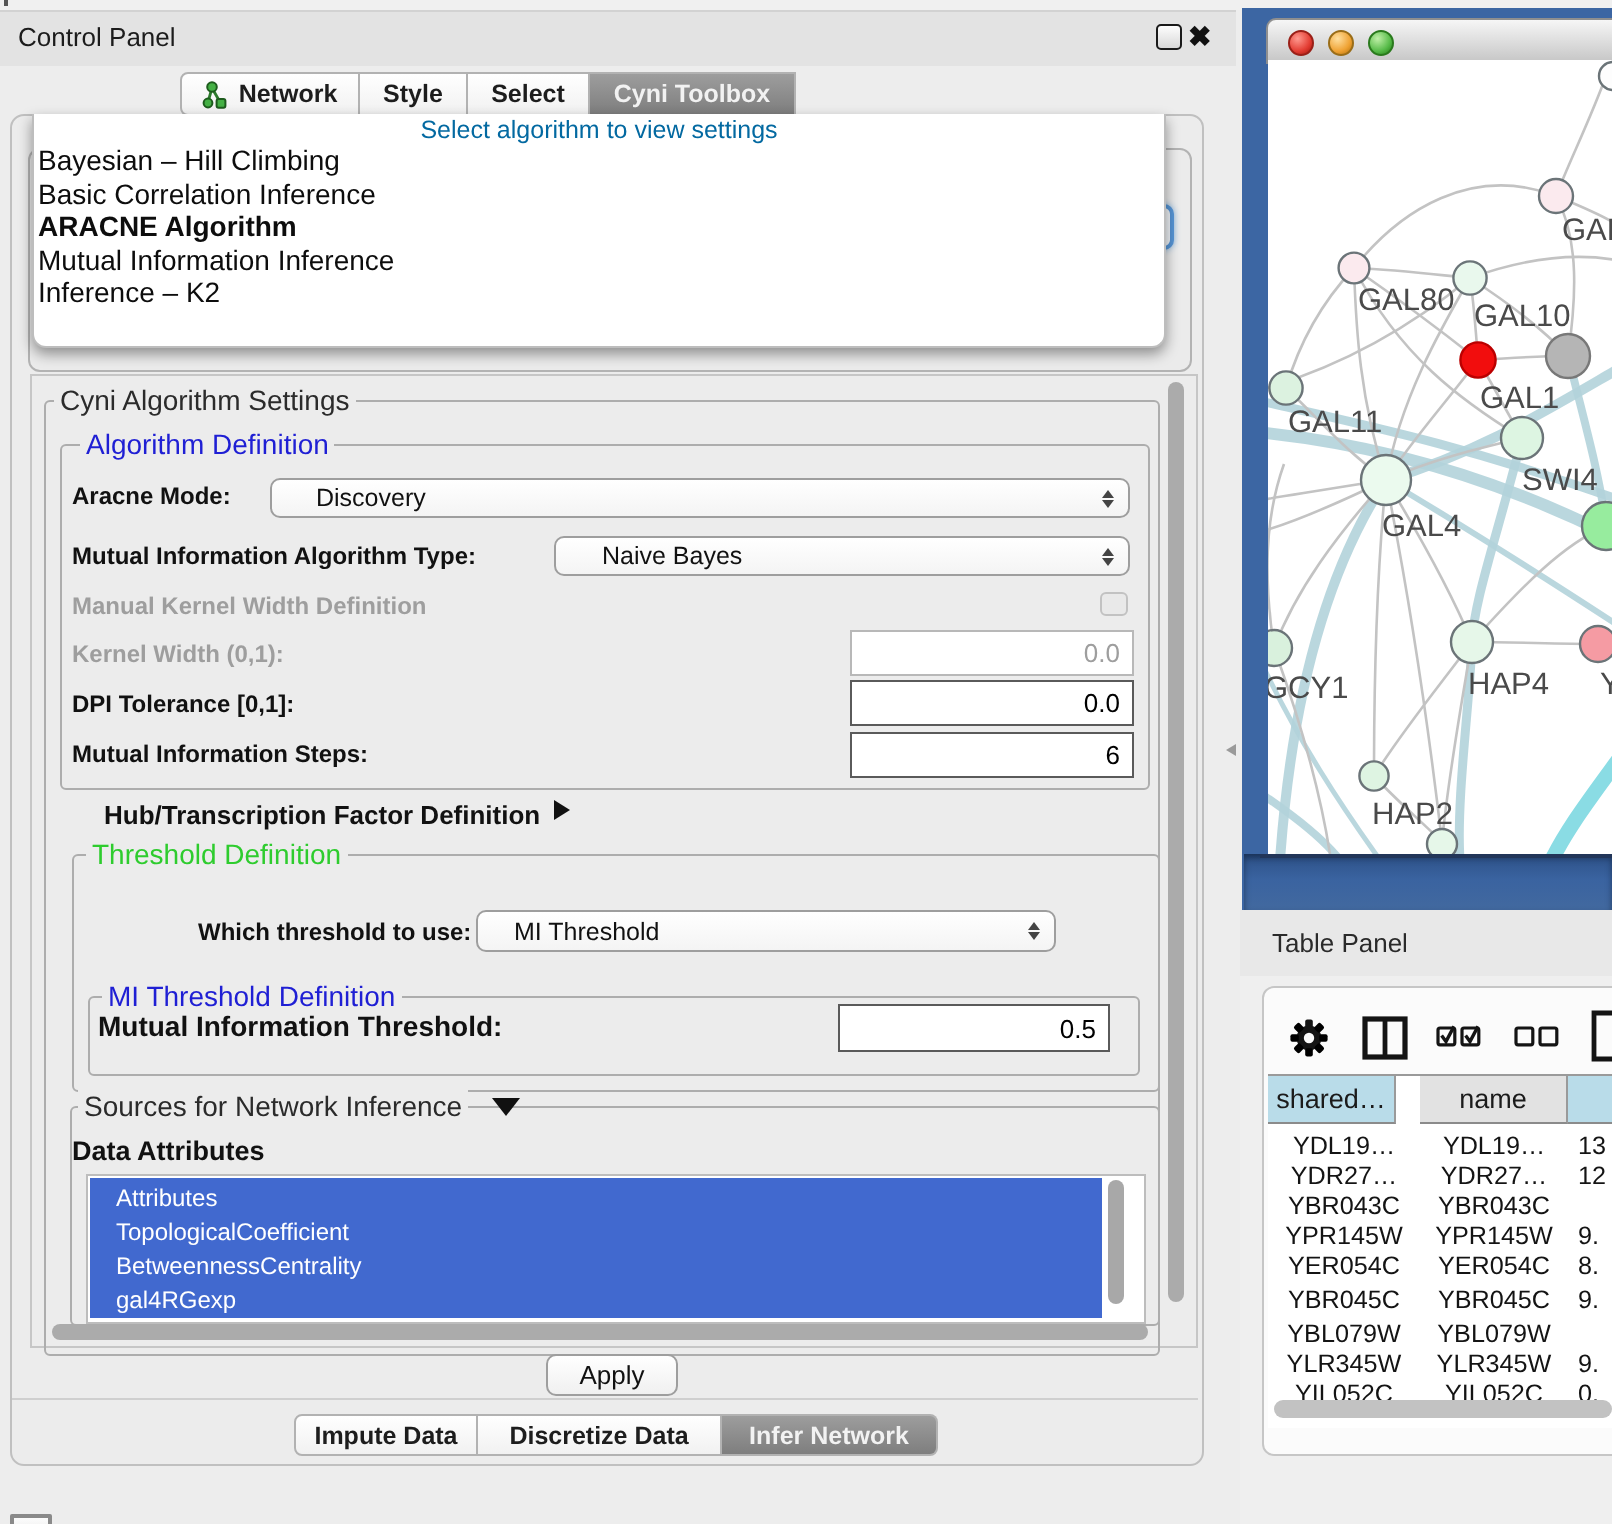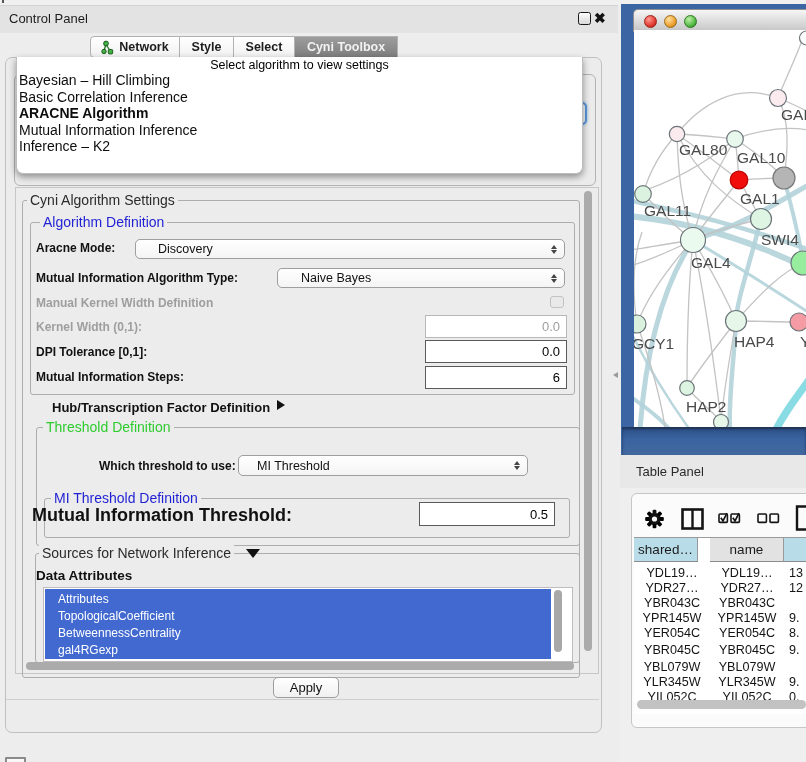--- a/index.html
+++ b/index.html
@@ -30,21 +30,21 @@
 .glabel{position:absolute;top:-9px;background:#ececec;padding:0 3px;font-size:14px;white-space:nowrap;}
 label.b{font-weight:bold;font-size:12px;color:#111;white-space:nowrap;}
 .combo{position:absolute;box-sizing:border-box;background:linear-gradient(#ffffff,#f4f4f4);border:1px solid #9e9e9e;border-radius:5px;font-size:12.5px;color:#111;display:flex;align-items:center;}
 .stepper{position:absolute;right:7px;top:0;height:100%;display:flex;flex-direction:column;justify-content:center;gap:1px;}
 .stepper i{display:block;width:0;height:0;border-left:3.5px solid transparent;border-right:3.5px solid transparent;}
 .stepper .up{border-bottom:4.5px solid #444;}
 .stepper .dn{border-top:4.5px solid #444;}
 .field{position:absolute;box-sizing:border-box;background:#fff;font-size:13px;text-align:right;display:flex;align-items:center;justify-content:flex-end;padding-right:6px;}
 
 #popup{left:16px;top:57px;width:565px;height:116px;background:#fff;border:1px solid #bdbdbd;border-top:none;border-radius:0 0 7px 7px;box-shadow:0 3px 7px rgba(0,0,0,0.4);z-index:50;}
-#popup .ph{position:absolute;left:0;top:1px;width:100%;text-align:center;color:#000000;font-size:12.5px;}
+#popup .ph{position:absolute;left:0;top:1px;width:100%;text-align:center;color:#0369a1;font-size:12.5px;}
 #popup .it{position:absolute;left:2px;font-size:14px;color:#0d0d0d;white-space:nowrap;}
 
 .sbthumb{position:absolute;background:#ababab;border-radius:4px;}
 
 #blue{left:621px;top:4px;width:185px;height:451px;background:#3c66a3;}
 #blueshade{left:622px;top:427px;width:184px;height:28px;background:linear-gradient(#2d5187 0%,#3a63a0 45%,#42699f 100%);box-shadow:inset 0 2px 3px rgba(10,25,50,0.55);}
 #netwin-title{left:633px;top:9px;width:173px;height:21px;background:linear-gradient(#f6f6f6,#c6c6c6);border:1px solid #8f8f8f;border-right:none;border-radius:5px 0 0 0;}
 #netwin-body{left:634px;top:30px;width:172px;height:397px;background:#fff;overflow:hidden;}
 .tl{position:absolute;top:5px;width:11px;height:11px;border-radius:50%;}
 #tablepanelband{left:620px;top:455px;width:186px;height:33px;background:#e8e8e8;}
@@ -120,21 +120,21 @@
     <div class="glabel" style="left:6px;color:#2ecc2e;">Threshold Definition</div>
   </div>
   <label class="b abs" style="left:99px;top:459px;">Which threshold to use:</label>
   <div class="combo" style="left:238px;top:455px;width:290px;height:21px;padding-left:18px;">MI Threshold<span class="stepper">
           <i class="up"></i>
           <i class="dn"></i>
         </span></div>
   <div class="group" style="left:44px;top:498px;width:524px;height:38px;">
     <div class="glabel" style="left:6px;color:#1f1fd4;">MI Threshold Definition</div>
   </div>
-  <label class="b abs" style="left:32px;top:505px;font-size:18px;">Mutual Information Threshold:</label>
+  <label class="b abs" style="left:49px;top:505px;font-size:14px;">Mutual Information Threshold:</label>
   <div class="field" style="left:419px;top:502px;width:136px;height:24px;border:1px solid #5a5a5a;color:#000;">0.5</div>
 
   <div class="group" style="left:35px;top:553px;width:543px;height:108px;">
     <div class="glabel" style="left:3px;color:#2b2b2b;">Sources for Network Inference</div>
   </div>
   <div class="abs" style="left:246px;top:549px;width:0;height:0;border-left:7px solid transparent;border-right:7px solid transparent;border-top:9px solid #111;"></div>
   <label class="b abs" style="left:36px;top:568px;font-size:13.5px;">Data Attributes</label>
   <div class="abs" style="left:43px;top:587px;width:528px;height:73px;border:1px solid #bdbdbd;background:#fff;overflow:hidden;">
     <div style="position:absolute;left:1px;top:1px;width:506px;height:70px;background:#4169cf;color:#fff;font-size:12px;">
       <div style="position:absolute;left:13px;top:3px;">Attributes</div>
@@ -143,20 +143,25 @@
       <div style="position:absolute;left:13px;top:54px;">gal4RGexp</div>
     </div>
     <div class="sbthumb" style="left:510px;top:2px;width:8px;height:62px;background:#a8a8a8;"></div>
   </div>
   <div class="sbthumb" style="left:26px;top:662px;width:548px;height:8px;"></div>
   <div class="sbthumb" style="left:584px;top:191px;width:8px;height:460px;"></div>
   <div class="abs" style="left:273px;top:677px;width:64px;height:19px;border:1px solid #9e9e9e;border-radius:5px;background:linear-gradient(#ffffff,#f0f0f0);display:flex;align-items:center;justify-content:center;font-size:13px;color:#111;">Apply</div>
   <div class="abs" style="left:613px;top:372px;width:0;height:0;border-top:3.5px solid transparent;border-bottom:3.5px solid transparent;border-right:5px solid #9a9a9a;"></div>
 </div>
 
+<div class="abs" id="bottabs">
+  <div class="tab first" style="width:90px;">Impute Data</div>
+  <div class="tab" style="width:121px;">Discretize Data</div>
+  <div class="tab sel last" style="width:107px;">Infer Network</div>
+</div>
 
 <div class="abs" id="popup">
   <div class="ph">Select algorithm to view settings</div>
   <div class="it" style="top:15px;">Bayesian – Hill Climbing</div>
   <div class="it" style="top:31.5px;">Basic Correlation Inference</div>
   <div class="it" style="top:48px;font-weight:bold;">ARACNE Algorithm</div>
   <div class="it" style="top:64.5px;">Mutual Information Inference</div>
   <div class="it" style="top:81px;">Inference – K2</div>
 </div>
 

